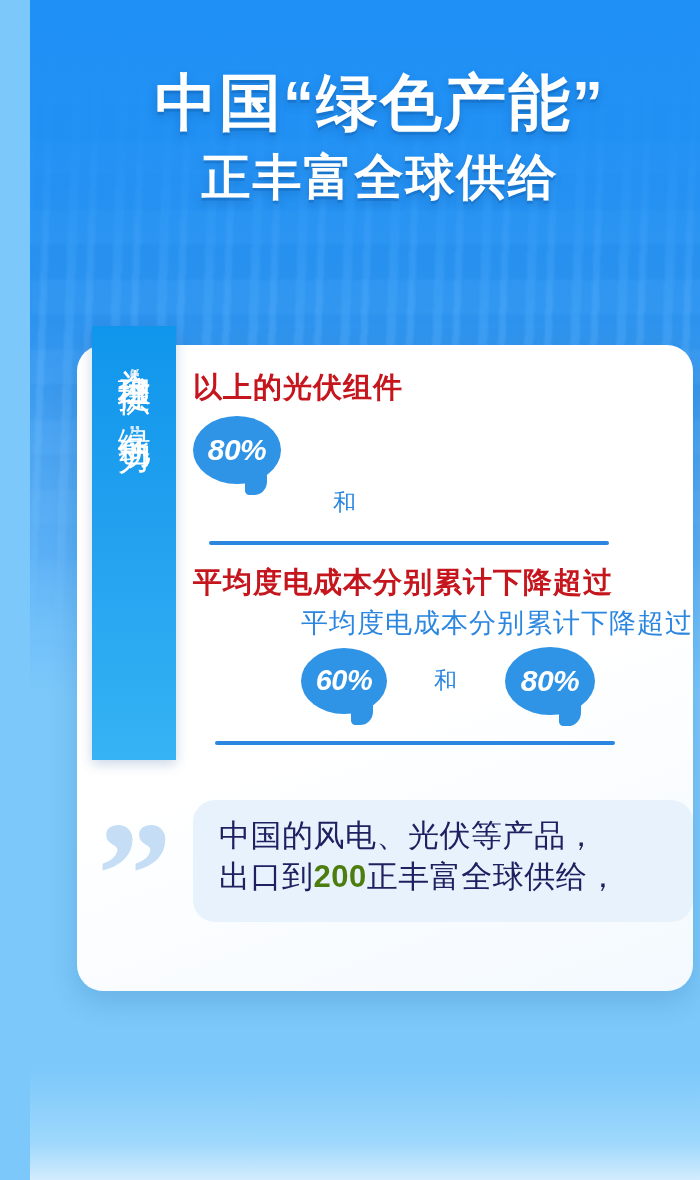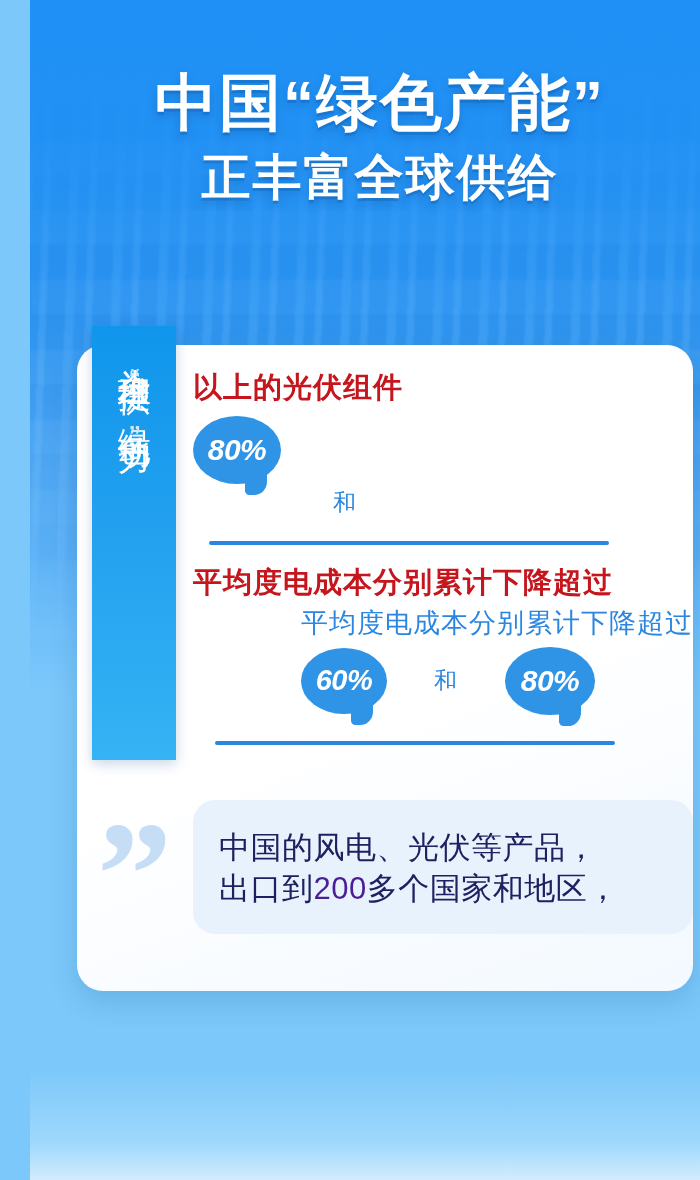--- a/index.html
+++ b/index.html
@@ -124,27 +124,27 @@
   }
   .quote-marks{
     position:absolute;left:0;top:20px;width:96px;height:86px;
     color:#c5ddf5;font-size:150px;line-height:.72;font-weight:bold;
     font-family:"Liberation Serif","DejaVu Serif",serif;
     user-select:none;
   }
   .quote-box{
     position:absolute;left:96px;top:0;width:500px;
     background:#e7f2fc;border-radius:22px;
-    padding:28px 22px 24px 26px;box-sizing:border-box;
+    padding:16px 22px 24px 26px;box-sizing:border-box;
   }
   .quote-line{
     color:#1e2060;font-size:31px;line-height:1.32;letter-spacing:.5px;
     white-space:nowrap;
   }
-  .quote-line .hl{color:#4c1d95;font-weight:normal;}
+  .quote-line .hl{color:#4d7c0f;font-weight:bold;}
 
   
   .footer{position:absolute;left:0;top:1040px;width:700px;height:120px;z-index:5;}
 </style>
 </head>
 <body>
 
 <div id="poster">
 
   <div class="bg-photo"></div>
@@ -191,21 +191,21 @@
       </div>
 
       <div class="divider" style="margin-top:26px;width:400px;margin-left:22px;"></div>
     </div>
   </div>
 
   <div class="quote-wrap">
     <div class="quote-marks">”</div>
     <div class="quote-box">
       <div class="quote-line">中国的风电、光伏等产品，</div>
-      <div class="quote-line"><span>出口到</span><span class="hl">200</span><span>多个国家和地区，</span></div>
+      <div class="quote-line"><span>出口到</span><span class="hl">200</span><span>正丰富全球供给，</span></div>
     </div>
   </div>
 
   <div class="footer">
 
     
 
     
 
   </div>

